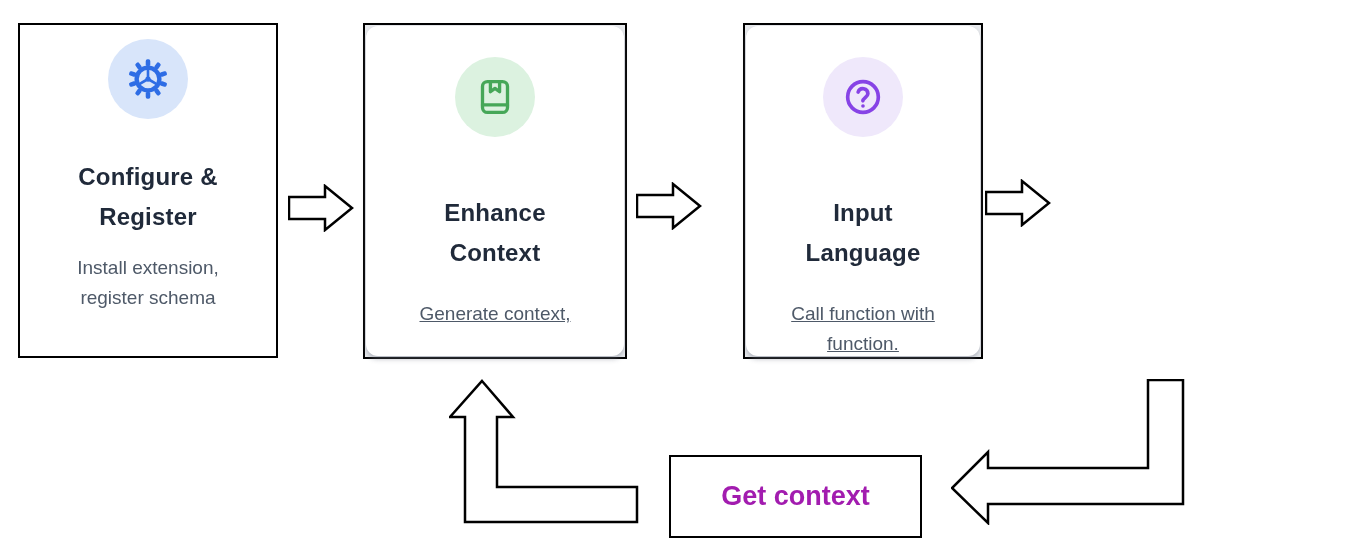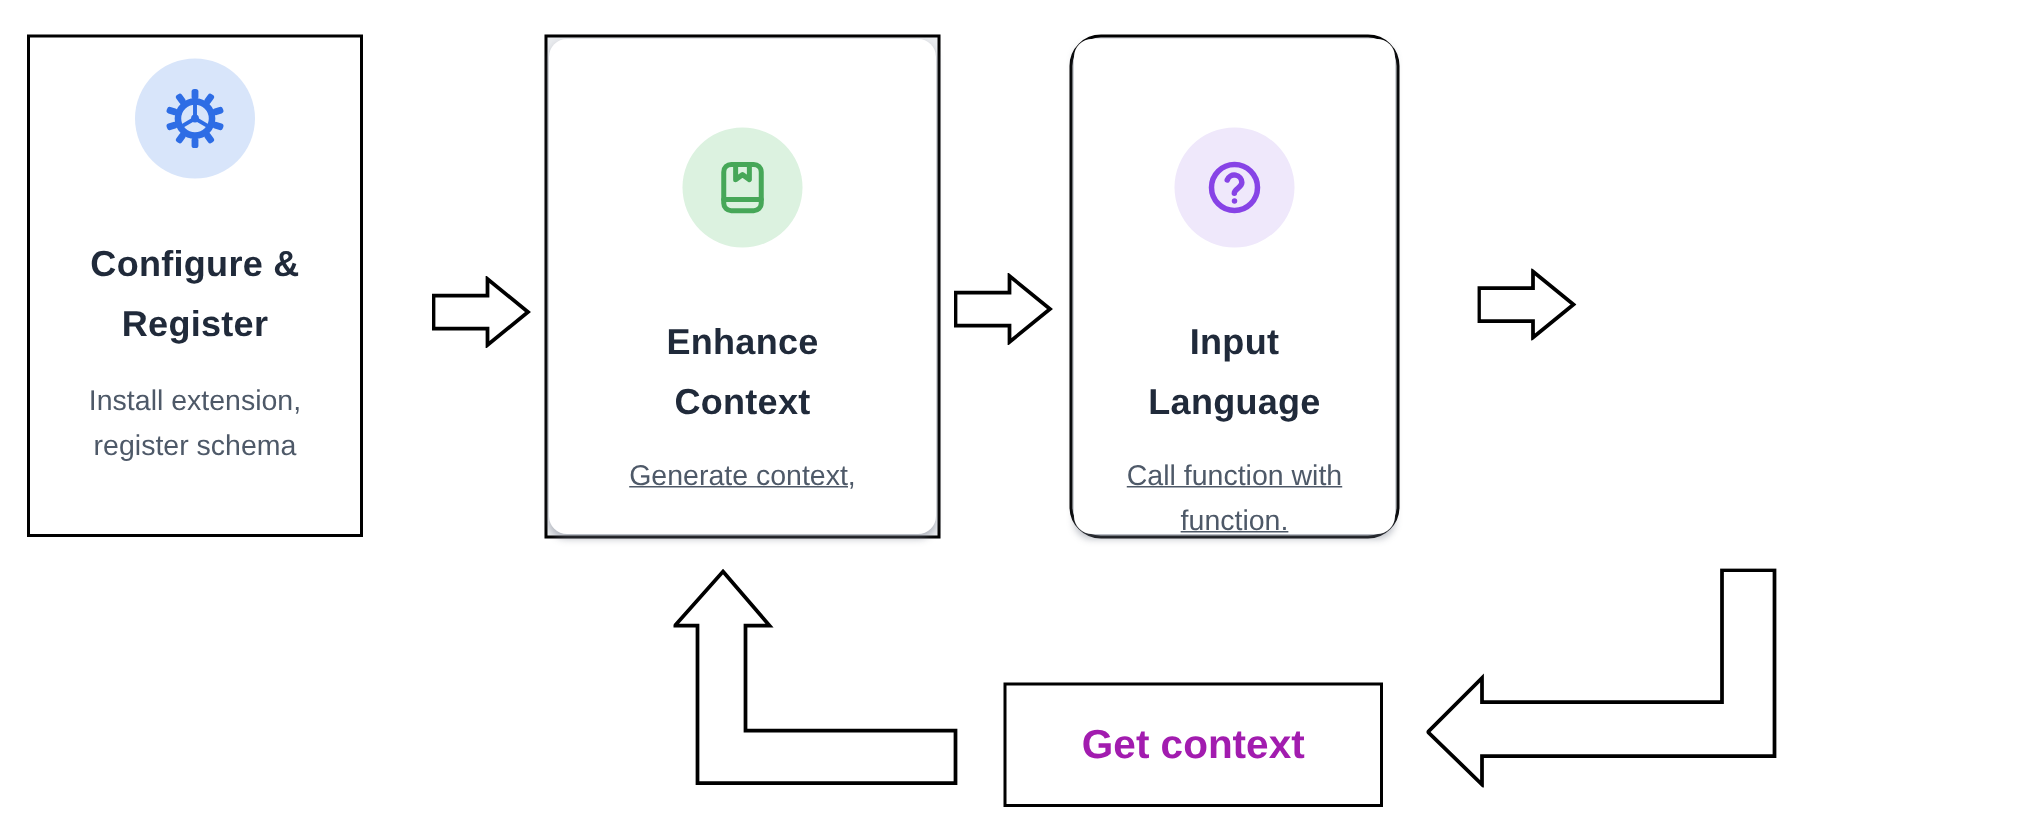--- a/index.html
+++ b/index.html
@@ -32,27 +32,27 @@
   }
   .card .content {
     position: relative;
     height: 100%;
     display: flex;
     flex-direction: column;
     align-items: center;
     text-align: center;
     box-sizing: border-box;
   }
-  #card-1 { left: 18px;  top: 23px; width: 224px; height: 335px; }
+  #card-1 { left: 18px;  top: 23px; width: 260px; height: 335px; }
   #card-2 { left: 363px; top: 23px; width: 264px; height: 336px; }
-  #card-3 { left: 713px; top: 23px; width: 220px; height: 336px; border-radius: 21px; }
+  #card-3 { left: 743px; top: 23px; width: 240px; height: 336px; }
   #card-4 { left: 1060px; top: 22px; width: 263px; height: 338px; }
 
   #card-1 .content { padding-top: 14px; }
-  #card-2 .content, #card-3 .content { padding-top: 60px; }
+  #card-2 .content, #card-3 .content { padding-top: 32px; gap: 12px; }
   #card-4 .content { padding-top: 34px; }
 
   .icon-circle {
     width: 80px; height: 80px;
     border-radius: 50%;
     display: flex;
     align-items: center;
     justify-content: center;
     flex: 0 0 auto;
   }

